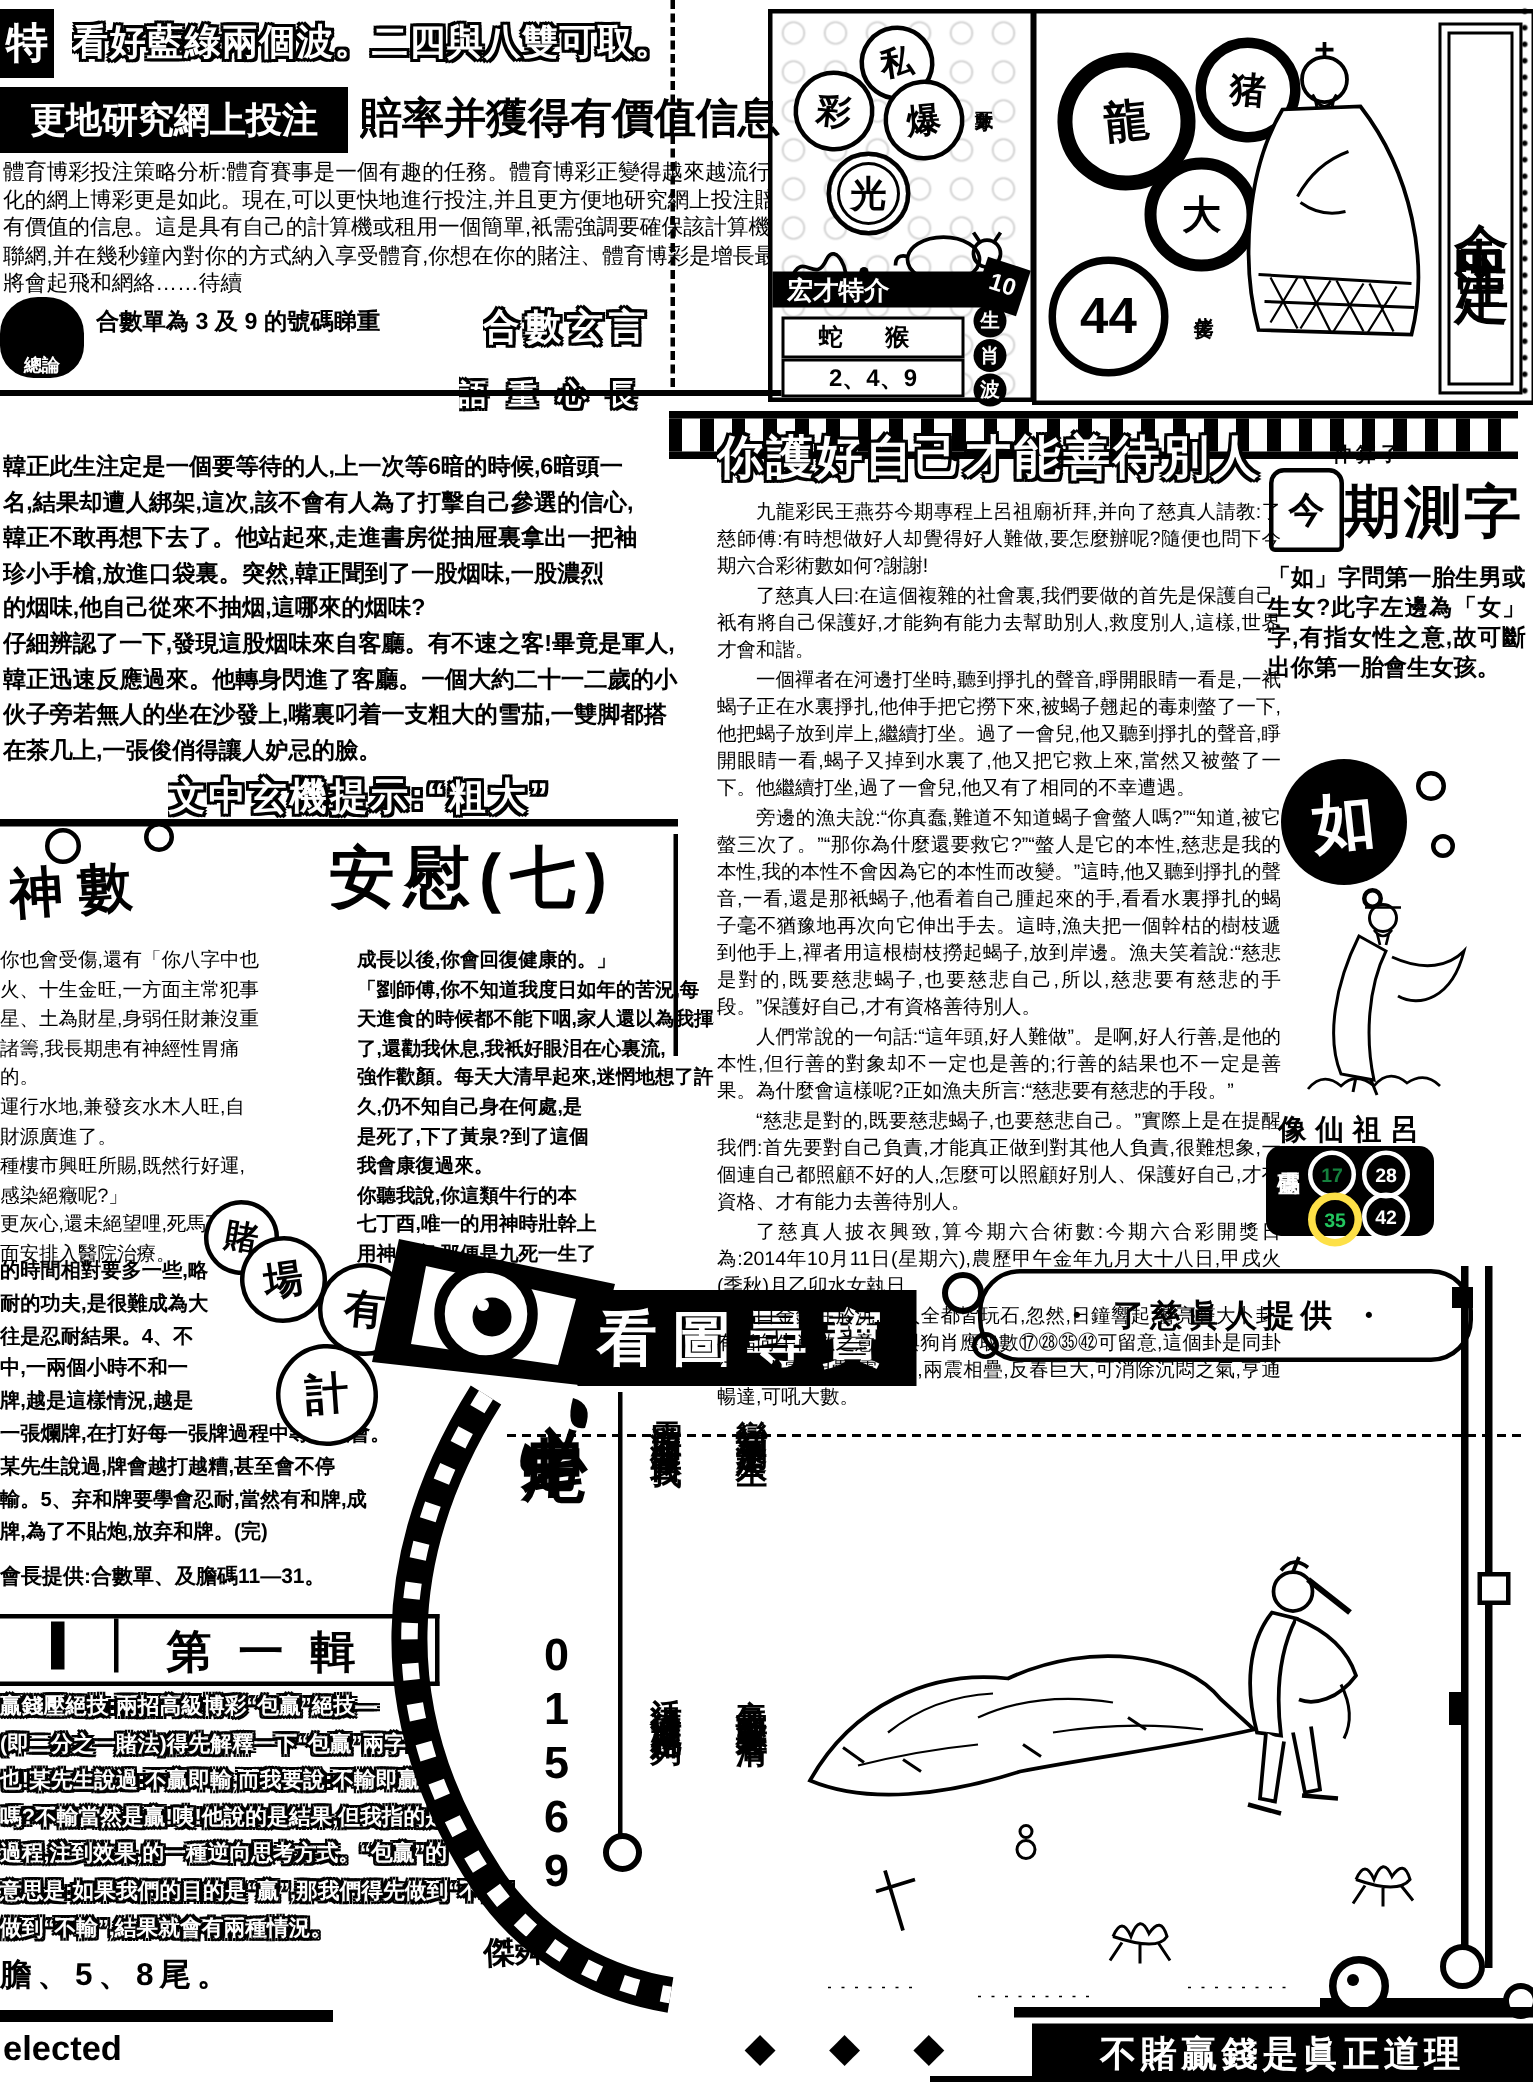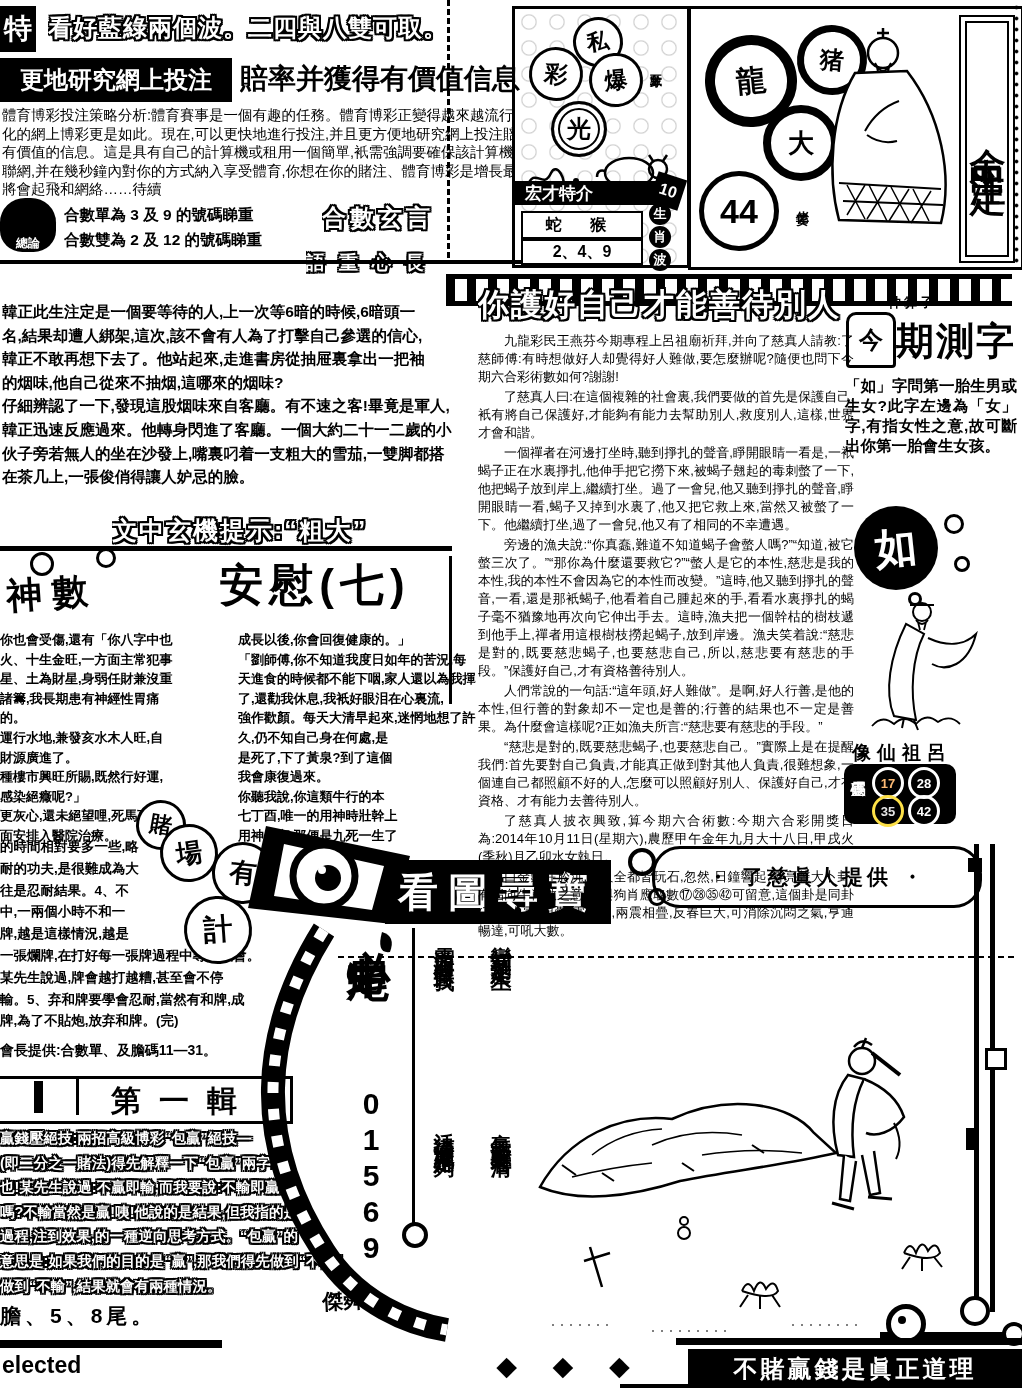--- a/index.html
+++ b/index.html
@@ -45,21 +45,20 @@
       <div class="line">聯網,并在幾秒鐘內對你的方式納入享受體育,你想在你的賭注、體育博彩是增長最快的</div>
       <div class="line">將會起飛和網絡……待續</div>
     </div>
 
   <div class="abs" style="left:0;top:198px;width:56px;height:54px;background:#000;border-radius:45% 45% 40% 40%;display:flex;align-items:flex-end;justify-content:center;">
     <span style="color:#fff;font-size:12px;font-weight:700;">總論</span>
   </div>
   <div class="abs" style="left:64px;top:202px;width:320px;font-size:15.5px;line-height:25px;font-weight:900;">
 
   <div class="line">合數單為 3 及 9 的號碼睇重</div>
-      <div class="line">合數雙為 2 及 12 的號碼睇重</div>
     </div>
   <div class="abs ot nw" style="left:322px;top:202px;width:196px;font-size:24px;letter-spacing:4px;">合數玄言</div>
   <div class="abs ot nw" style="left:306px;top:234px;width:214px;font-size:19px;letter-spacing:14px;margin-top:16px;">語重心長</div>
   <div class="abs" style="left:0;top:260px;width:522px;height:4px;background:#000;"></div>
 
   <div class="abs" style="left:447px;top:0;height:258px;border-left:3px dashed #000;"></div>
 
   <div class="abs" style="left:1012px;top:2px;width:10px;height:266px;background-image:radial-gradient(circle,#000 1.2px,transparent 2.4px);background-size:9px 11px;"></div>
 
   <div class="abs" style="left:512px;top:6px;width:172px;height:256px;border:3px solid #000;
@@ -109,36 +108,37 @@
                 font-size:36px;letter-spacing:10px;display:flex;align-items:center;justify-content:center;">命中注定</div>
   </div>
 
   <div class="abs film" style="left:446px;top:274px;width:566px;height:22px;"></div>
 
   <div class="abs" style="left:2px;top:300px;width:458px;height:212px;font-size:15.5px;line-height:23.6px;font-weight:900;">
 
   <div class="line">韓正此生注定是一個要等待的人,上一次等6暗的時候,6暗頭一</div>
       <div class="line">名,結果却遭人綁架,這次,該不會有人為了打擊自己參選的信心,</div>
       <div class="line">韓正不敢再想下去了。他站起來,走進書房從抽屉裏拿出一把袖</div>
+      <div class="line">珍小手槍,放進口袋裏。突然,韓正聞到了一股烟味,一股濃烈</div>
       <div class="line">的烟味,他自己從來不抽烟,這哪來的烟味?</div>
       <div class="line">仔細辨認了一下,發現這股烟味來自客廳。有不速之客!畢竟是軍人,</div>
       <div class="line">韓正迅速反應過來。他轉身閃進了客廳。一個大約二十一二歲的小</div>
       <div class="line">伙子旁若無人的坐在沙發上,嘴裏叼着一支粗大的雪茄,一雙脚都搭</div>
       <div class="line">在茶几上,一張俊俏得讓人妒忌的臉。</div>
     </div>
   <div class="abs ot nw" style="left:112px;top:514px;width:336px;font-size:25px;letter-spacing:2px;">文中玄機提示:“粗大”</div>
   <div class="abs" style="left:0;top:546px;width:452px;height:5px;background:#000;"></div>
   <div class="abs" style="left:449px;top:556px;width:3px;height:148px;background:#000;"></div>
 
   <div class="abs ring" style="left:30px;top:552px;width:18px;height:18px;"></div>
   <div class="abs ring" style="left:96px;top:548px;width:14px;height:14px;"></div>
   <div class="abs fat nw" style="left:6px;top:568px;width:130px;font-size:36px;letter-spacing:10px;transform:rotate(-4deg);">神數</div>
   <div class="abs fat nw" style="left:150px;top:556px;width:330px;font-size:44px;letter-spacing:6px;text-align:center;">安慰(七)</div>
 
-  <div class="abs" style="left:0;top:630px;width:228px;height:215px;font-size:13px;line-height:19.6px;font-weight:700;">
+  <div class="abs" style="left:0;top:630px;width:228px;height:215px;font-size:13px;line-height:19.6px;font-weight:400;">
 
   <div class="line">你也會受傷,還有「你八字中也</div>
       <div class="line">火、十生金旺,一方面主常犯事</div>
       <div class="line">星、土為財星,身弱任財兼沒重</div>
       <div class="line">諸籌,我長期患有神經性胃痛</div>
       <div class="line">的。</div>
       <div class="line">運行水地,兼發亥水木人旺,自</div>
       <div class="line">財源廣進了。</div>
       <div class="line">種樓市興旺所賜,既然行好運,</div>
       <div class="line">感染絕癥呢?」</div>
@@ -285,23 +285,23 @@
     <path d="M60,9 l24,0 M66,24 q6,8 12,0 M68,26 l2,8 M76,26 l-2,8" stroke="#000" stroke-width="1.8" fill="none"></path>
     <path d="M56,28 C 40,60 34,96 44,120 L 66,124 C 60,96 62,62 74,38 Z" fill="#fff" stroke="#000" stroke-width="2"></path>
     <path d="M78,42 C 100,52 116,48 126,38 C 118,70 96,76 82,68" fill="#fff" stroke="#000" stroke-width="2"></path>
     <path d="M64,124 l4,10 M54,122 l-2,10" stroke="#000" stroke-width="2"></path>
     <path d="M22,130 q10,-12 22,-2 q10,-10 22,0 q10,-12 22,-2 q12,-8 22,2" fill="none" stroke="#000" stroke-width="1.8"></path>
   </svg>
   <div class="abs fat nw" style="left:852px;top:740px;width:150px;font-size:19px;letter-spacing:6px;font-family:'Liberation Serif','DejaVu Serif',serif;">像仙祖呂</div>
 
   <div class="abs blackbox" style="left:844px;top:764px;width:112px;height:60px;border-radius:10px;">
     <div class="abs vert" style="left:4px;top:5px;height:50px;font-size:15px;font-weight:900;color:#fff;">靈碼</div>
-    <div class="abs fat" style="left:28px;top:3px;width:26px;height:26px;border:3px solid #fff;border-radius:50%;color:#fdba74;font-size:13px;display:flex;align-items:center;justify-content:center;">17</div>
+    <div class="abs fat" style="left:28px;top:3px;width:26px;height:26px;border:3px solid #fff;border-radius:50%;color:#15803d;font-size:13px;display:flex;align-items:center;justify-content:center;">17</div>
     <div class="abs fat" style="left:64px;top:3px;width:26px;height:26px;border:3px solid #fff;border-radius:50%;color:#fff;font-size:13px;display:flex;align-items:center;justify-content:center;">28</div>
-    <div class="abs fat" style="left:28px;top:31px;width:26px;height:26px;border:3px solid #fde047;border-radius:50%;color:#e5e5e5;font-size:13px;display:flex;align-items:center;justify-content:center;">35</div>
+    <div class="abs fat" style="left:28px;top:31px;width:26px;height:26px;border:5px solid #fde047;border-radius:50%;color:#22c55e;font-size:13px;display:flex;align-items:center;justify-content:center;">35</div>
     <div class="abs fat" style="left:64px;top:31px;width:26px;height:26px;border:3px solid #fff;border-radius:50%;color:#fff;font-size:13px;display:flex;align-items:center;justify-content:center;">42</div>
   </div>
 
   <div class="abs ot nw" style="left:478px;top:284px;width:378px;font-size:31px;letter-spacing:2px;">你護好自己才能善待別人</div>
   <div class="abs" style="left:478px;top:332px;width:376px;height:500px;font-size:13px;line-height:18px;text-align:justify;">
 
   <p>九龍彩民王燕芬今期專程上呂祖廟祈拜,并向了慈真人請教:了慈師傅:有時想做好人却覺得好人難做,要怎麼辦呢?隨便也問下今期六合彩術數如何?謝謝!</p>
       <p>了慈真人曰:在這個複雜的社會裏,我們要做的首先是保護自己,衹有將自己保護好,才能夠有能力去幫助別人,救度別人,這樣,世界才會和諧。</p>
       <p>一個禪者在河邊打坐時,聽到掙扎的聲音,睜開眼睛一看是,一衹蝎子正在水裏掙扎,他伸手把它撈下來,被蝎子翹起的毒刺螫了一下,他把蝎子放到岸上,繼續打坐。過了一會兒,他又聽到掙扎的聲音,睜開眼睛一看,蝎子又掉到水裏了,他又把它救上來,當然又被螫了一下。他繼續打坐,過了一會兒,他又有了相同的不幸遭遇。</p>
       <p>旁邊的漁夫說:“你真蠢,難道不知道蝎子會螫人嗎?”“知道,被它螫三次了。”“那你為什麼還要救它?”“螫人是它的本性,慈悲是我的本性,我的本性不會因為它的本性而改變。”這時,他又聽到掙扎的聲音,一看,還是那衹蝎子,他看着自己腫起來的手,看看水裏掙扎的蝎子毫不猶豫地再次向它伸出手去。這時,漁夫把一個幹枯的樹枝遞到他手上,禪者用這根樹枝撈起蝎子,放到岸邊。漁夫笑着說:“慈悲是對的,既要慈悲蝎子,也要慈悲自己,所以,慈悲要有慈悲的手段。”保護好自己,才有資格善待別人。</p>

